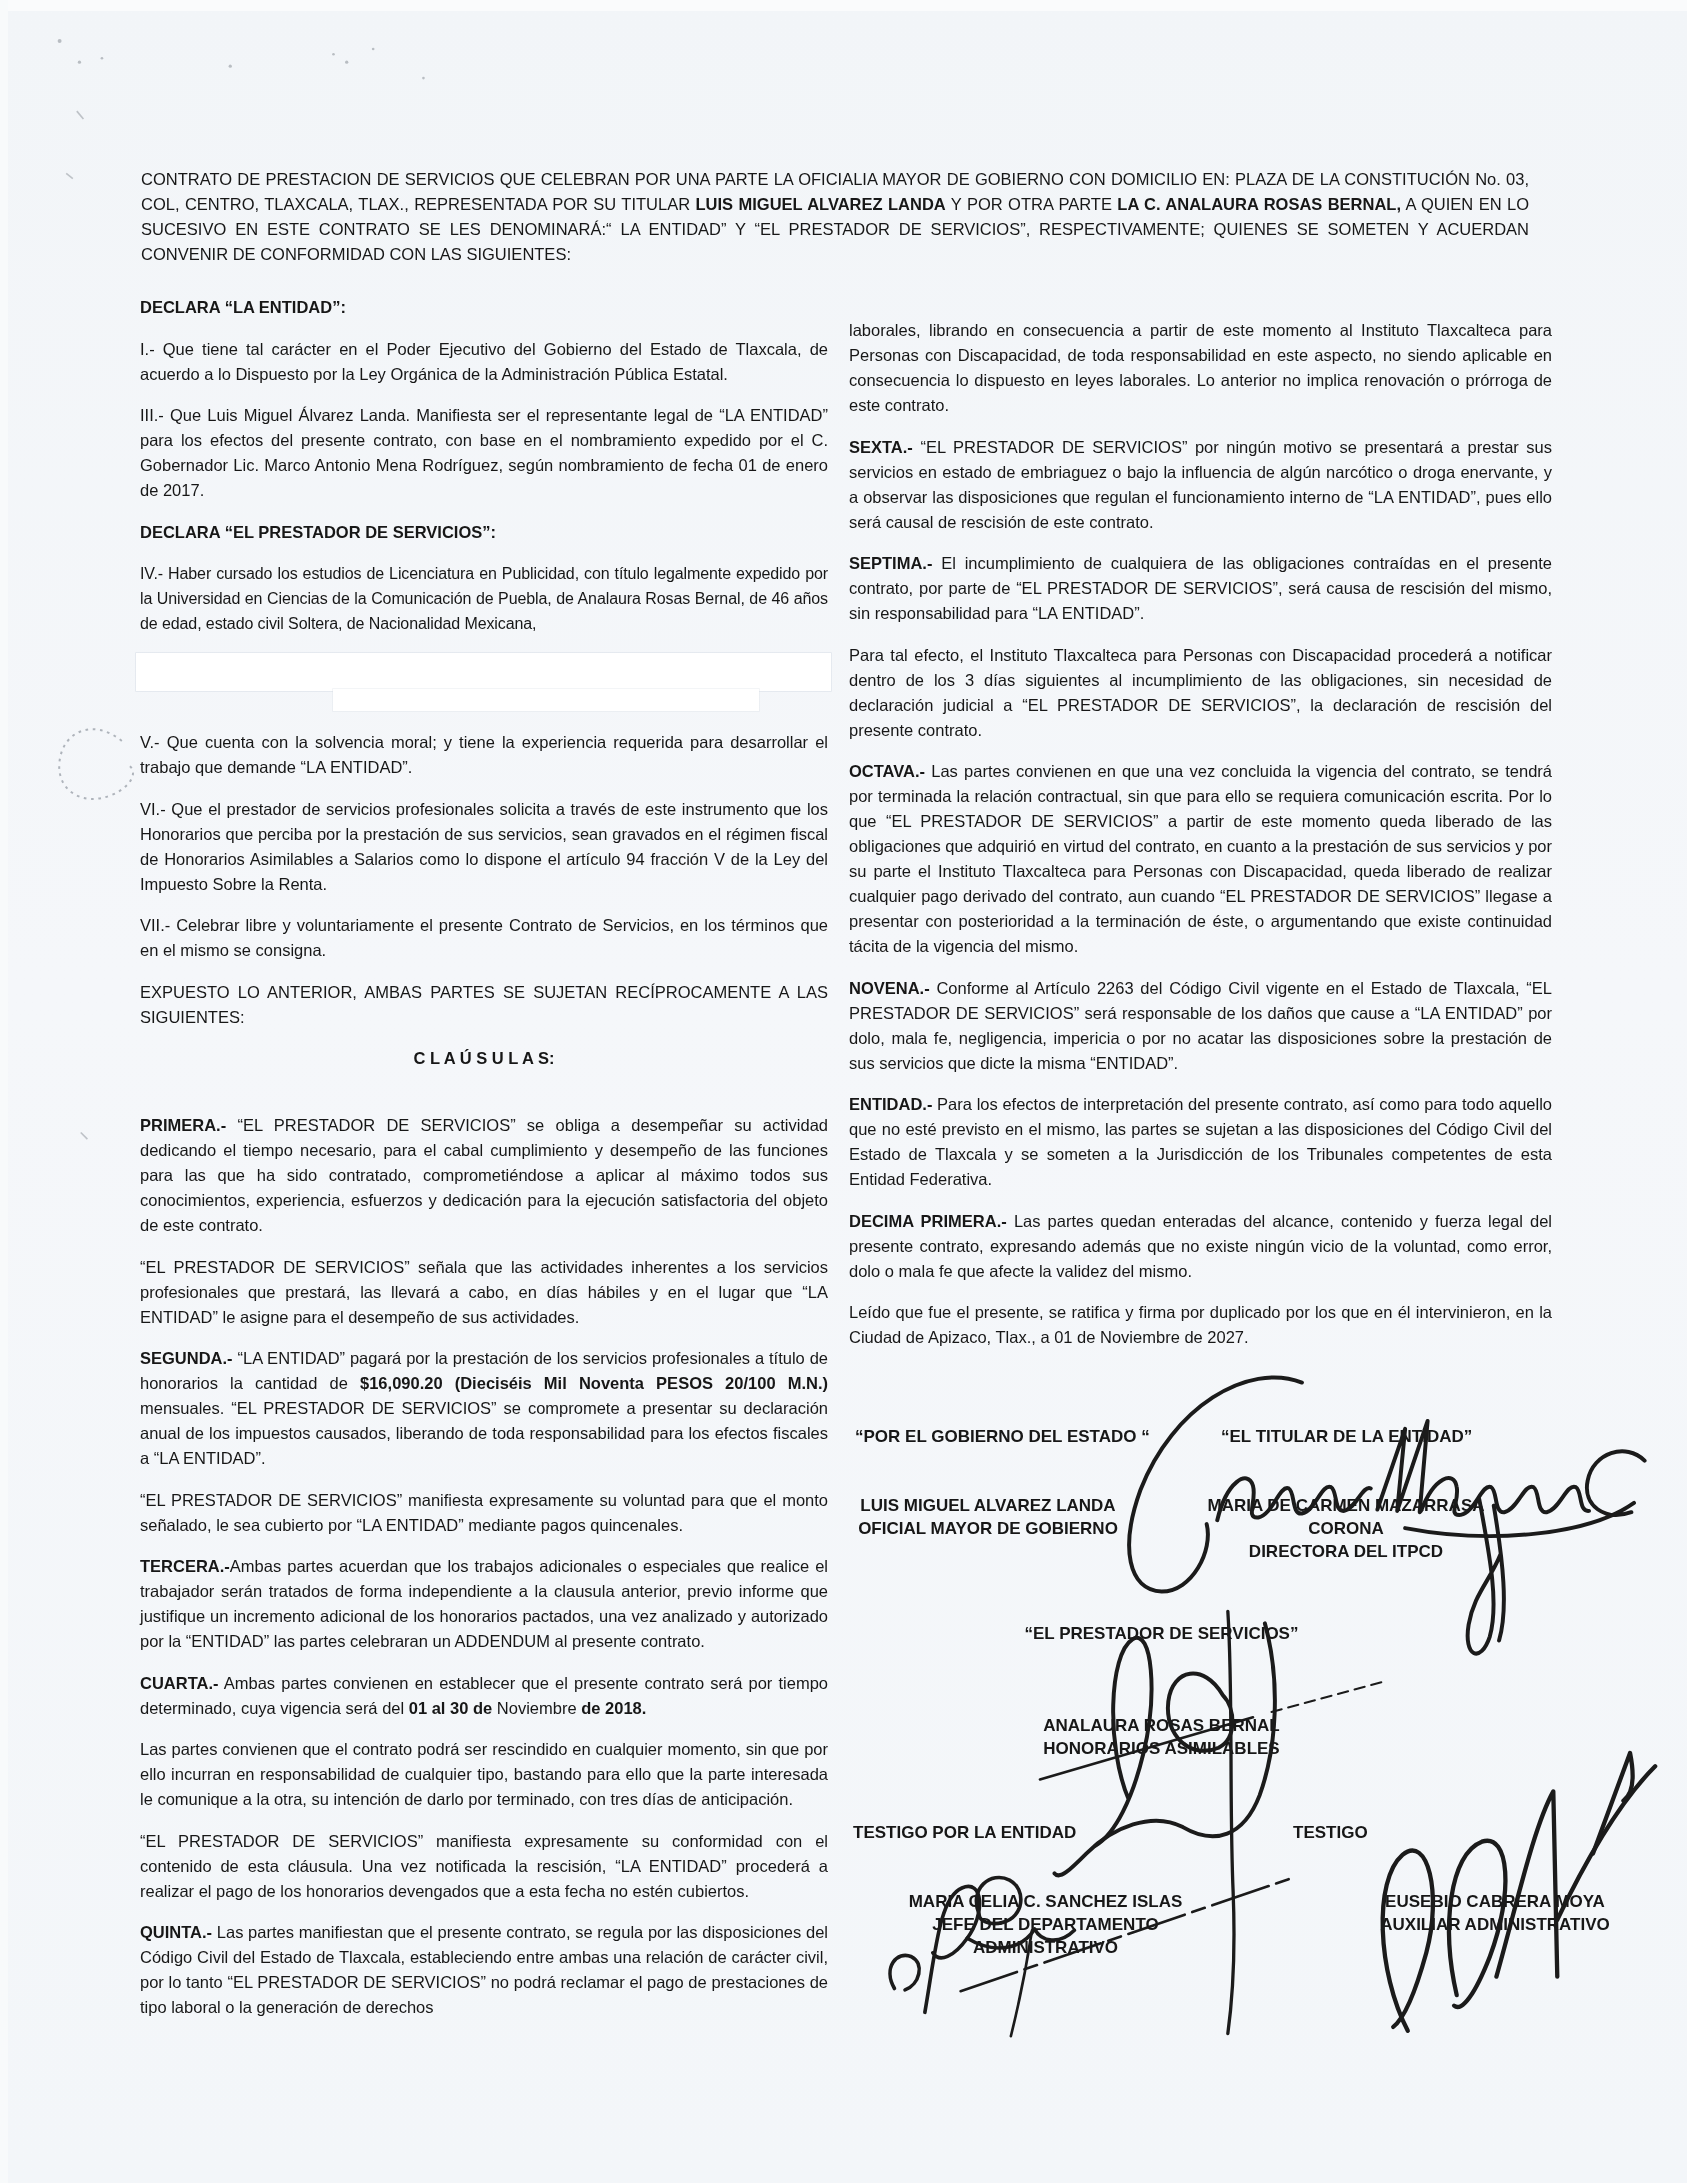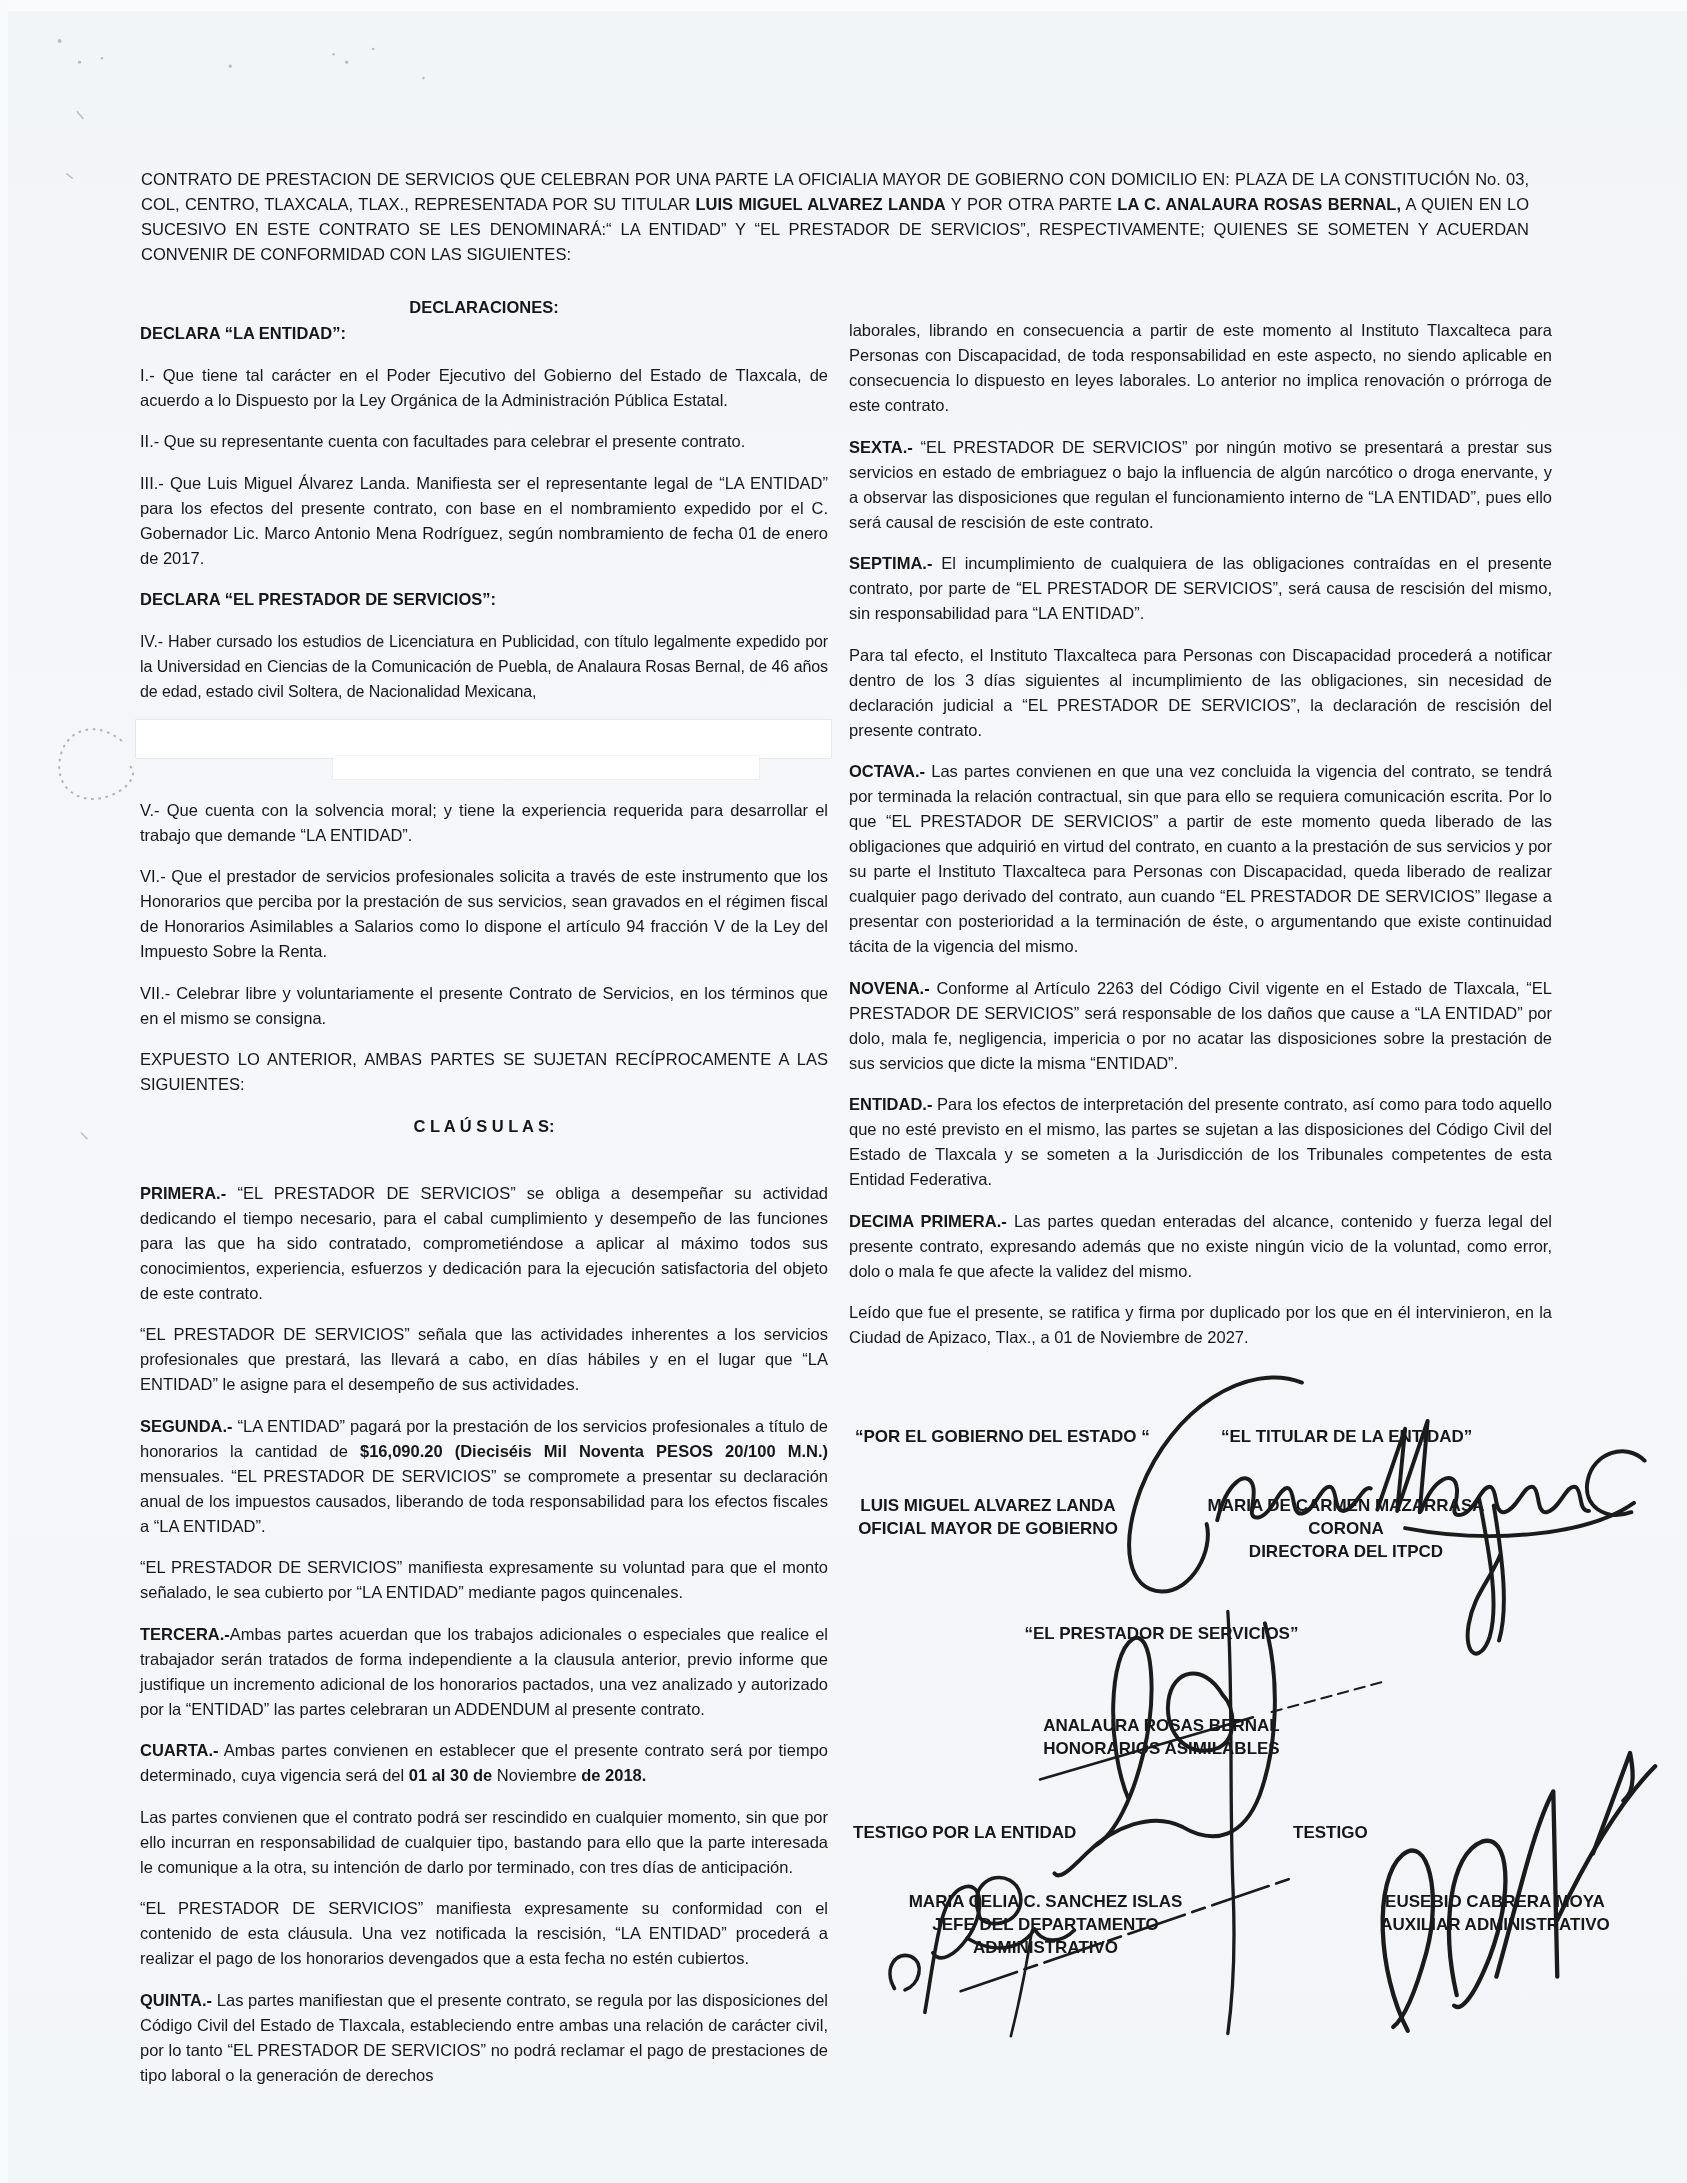--- a/index.html
+++ b/index.html
@@ -38,24 +38,22 @@
 </head>
 <body>
 
 <div class="page">
   <div class="edge-top"></div>
   <div class="edge-left"></div>
 
   <div class="header"><span>CONTRATO DE PRESTACION DE SERVICIOS  QUE CELEBRAN POR UNA PARTE LA OFICIALIA MAYOR DE GOBIERNO CON DOMICILIO EN: PLAZA DE LA CONSTITUCIÓN No. 03, COL, CENTRO, TLAXCALA, TLAX., REPRESENTADA POR SU TITULAR </span><span class="b">LUIS MIGUEL ALVAREZ LANDA</span><span> Y POR  OTRA PARTE </span><span class="b">LA C. ANALAURA ROSAS BERNAL,</span><span> A QUIEN EN LO SUCESIVO EN ESTE CONTRATO SE LES DENOMINARÁ:“ LA ENTIDAD” Y “EL PRESTADOR DE SERVICIOS”, RESPECTIVAMENTE; QUIENES SE SOMETEN Y ACUERDAN CONVENIR DE CONFORMIDAD CON LAS SIGUIENTES:</span></div>
 
   <div class="col" id="col-left">
-      <div class="blk h-center mb-0"><span class="b">DECLARACIONES:</span></div>
       <div class="blk h-left"><span class="b">DECLARA “LA ENTIDAD”:</span></div>
       <div class="blk para"><span>I.- Que tiene tal carácter en el Poder Ejecutivo del Gobierno del Estado de Tlaxcala, de acuerdo a lo Dispuesto por la Ley Orgánica de la Administración Pública Estatal.</span></div>
-      <div class="blk para"><span>II.- Que su representante cuenta con facultades para celebrar el presente contrato.</span></div>
       <div class="blk para"><span>III.- Que Luis Miguel Álvarez Landa. Manifiesta ser el representante  legal de “LA ENTIDAD” para los efectos del presente contrato, con base en el nombramiento expedido por el C. Gobernador Lic. Marco Antonio Mena Rodríguez, según nombramiento de fecha 01 de enero de 2017.</span></div>
       <div class="blk h-left"><span class="b">DECLARA “EL PRESTADOR DE SERVICIOS”:</span></div>
       <div class="blk para-small"><span>IV.- Haber cursado los estudios de Licenciatura en Publicidad, con título legalmente expedido por la Universidad en Ciencias de la Comunicación de Puebla, de Analaura Rosas Bernal, de 46 años de edad, estado civil Soltera,  de Nacionalidad Mexicana,</span></div>
       <div class="blk redaction">
         <div class="red-a"></div>
         <div class="red-b"></div>
       </div>
       <div class="blk para"><span>V.- Que cuenta con la solvencia moral; y tiene la experiencia requerida para desarrollar el trabajo que demande “LA ENTIDAD”.</span></div>
       <div class="blk para"><span>VI.- Que el prestador de servicios profesionales solicita a través de este instrumento que los Honorarios que perciba por la prestación de sus servicios, sean gravados en el régimen fiscal de Honorarios Asimilables a Salarios como lo dispone el artículo 94 fracción V de la Ley del Impuesto Sobre la Renta.</span></div>
       <div class="blk para"><span>VII.- Celebrar libre y voluntariamente el presente Contrato de Servicios, en los términos que en el mismo se consigna.</span></div>

